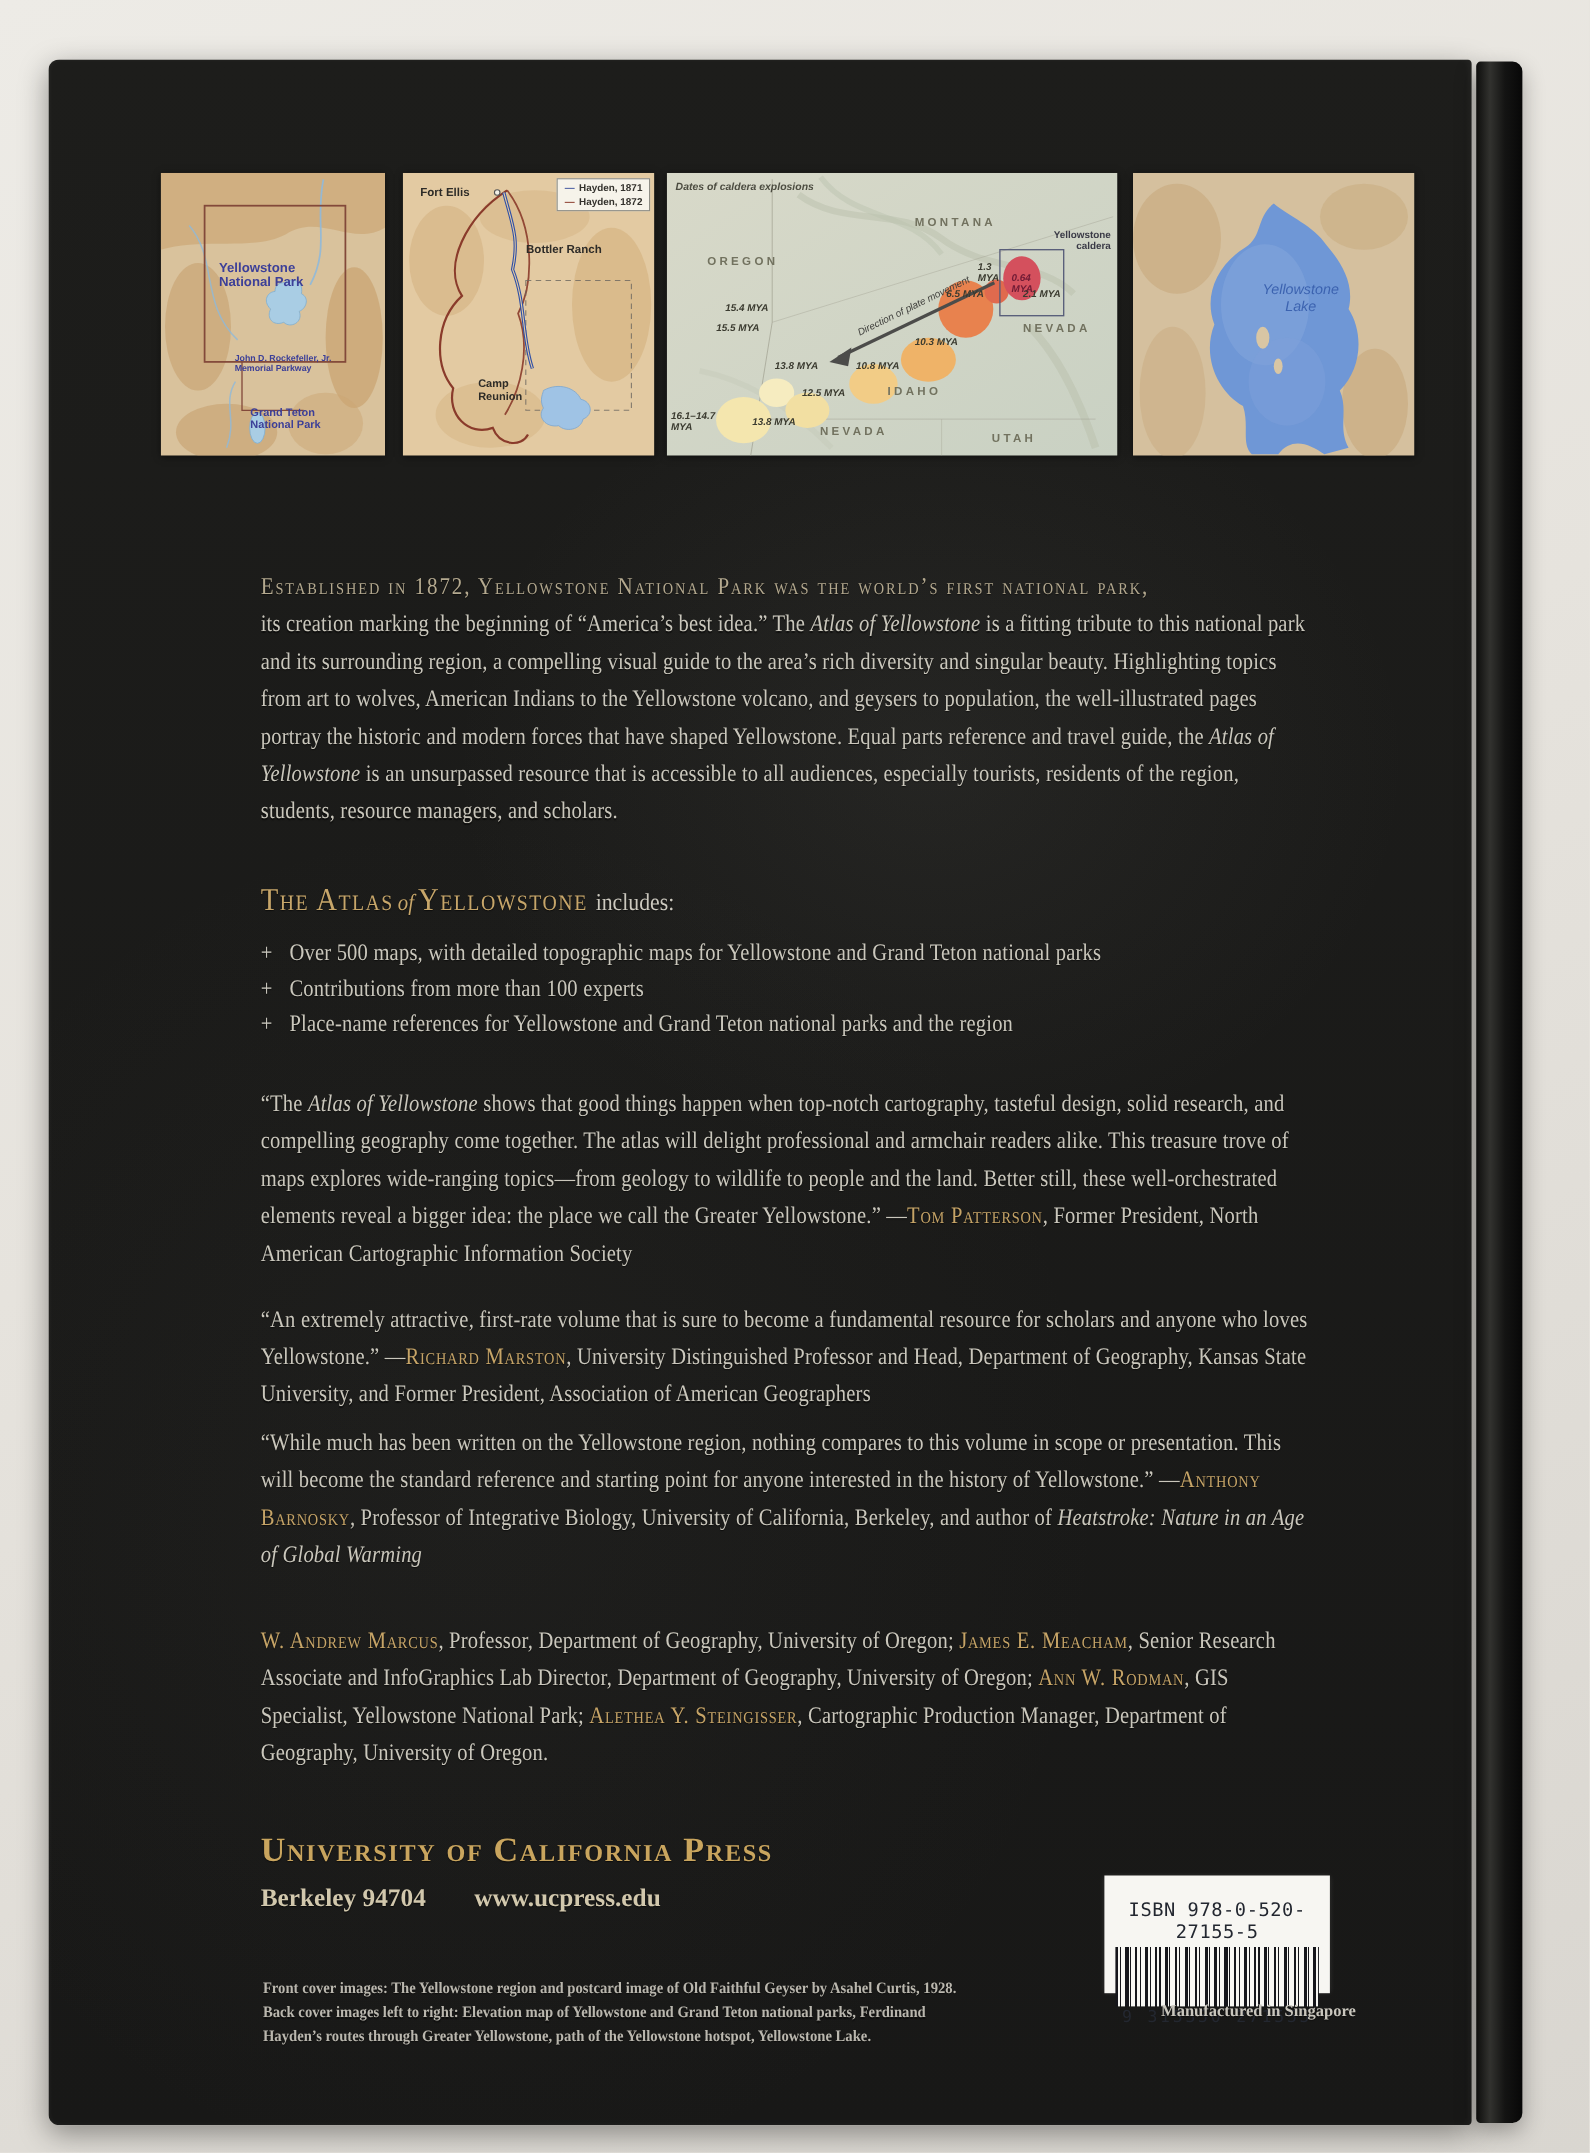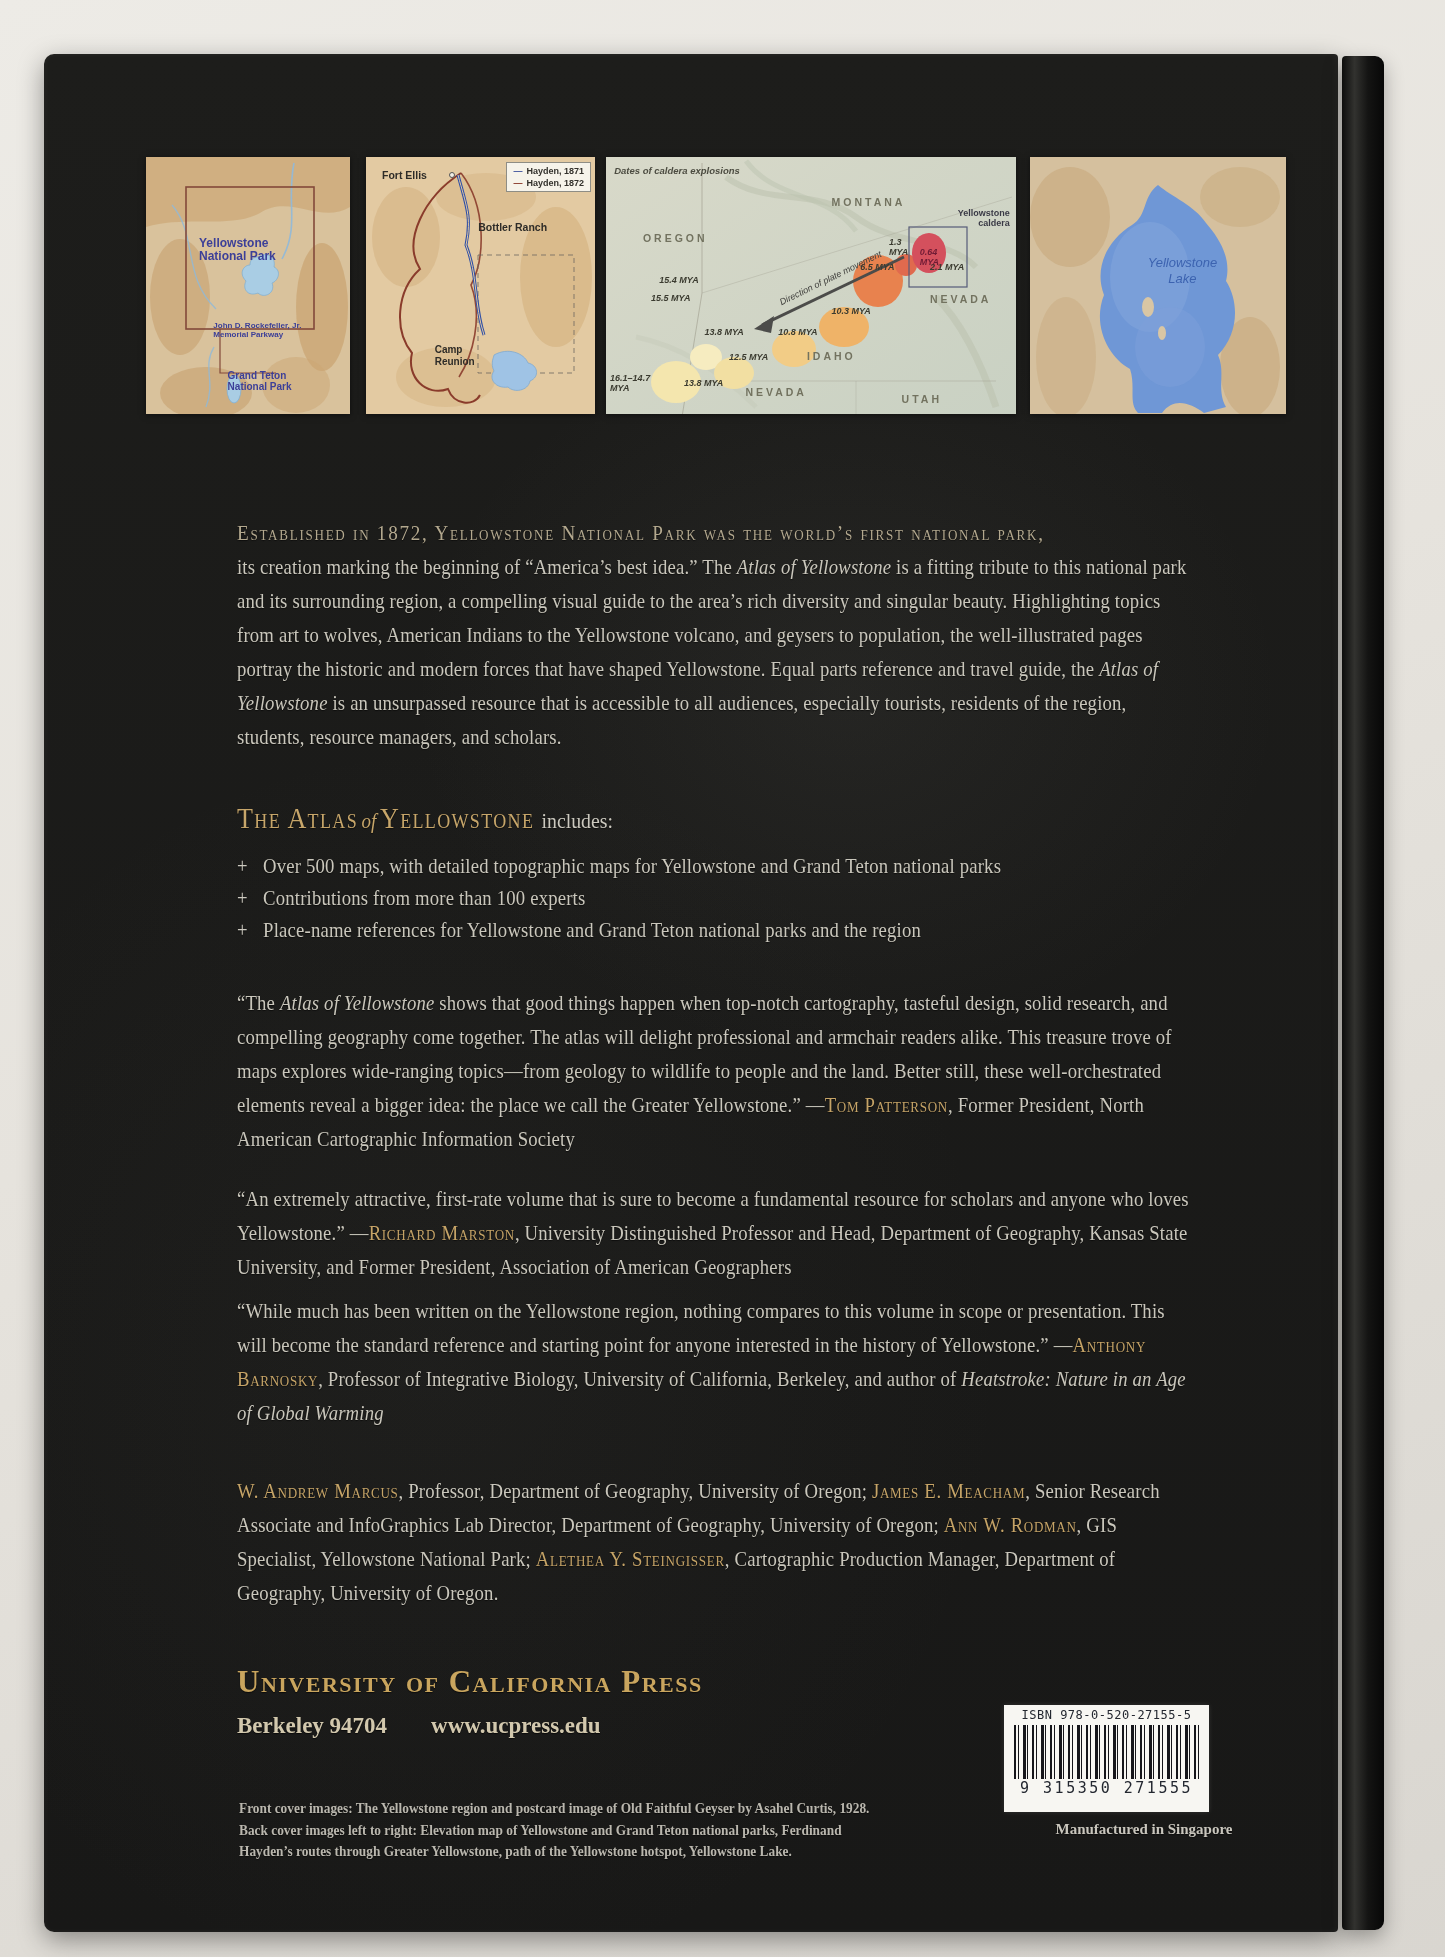--- a/index.html
+++ b/index.html
@@ -79,22 +79,22 @@
   .pub-line{position:absolute;left:193px;top:1659px;font-size:23px;color:#d2c8ad;font-weight:700;
         text-shadow:0 1px 1px rgba(0,0,0,0.6);}
   .pub-addr{margin-right:44px;}
   .credits{position:absolute;left:195px;top:1744px;width:720px;transform:scaleX(0.92);transform-origin:0 0;
         font-size:14.5px;line-height:21.5px;color:#bab7ae;font-weight:600;white-space:pre-line;
         text-shadow:0 1px 1px rgba(0,0,0,0.5);}
 
   
   .barcode{position:absolute;left:960px;top:1651px;width:205px;height:107px;background:#f7f6f2;
         text-align:center;box-shadow:0 0 5px rgba(255,255,255,0.12);}
-  .isbn-text{font-family:"DejaVu Sans Mono","Liberation Mono",monospace;font-size:12px;
-        letter-spacing:0.5px;color:#232730;padding-top:3px;}
+  .isbn-text{font-family:"DejaVu Sans Mono","Liberation Mono",monospace;font-size:17px;
+        letter-spacing:0.5px;color:#232730;padding-top:22px;}
   .bars{height:54px;margin:3px 10px 0;
         background:repeating-linear-gradient(90deg,
           #15151a 0 2px,#f7f6f2 2px 4px,
           #15151a 4px 5px,#f7f6f2 5px 9px,
           #15151a 9px 12px,#f7f6f2 12px 13px,
           #15151a 13px 14px,#f7f6f2 14px 18px);}
   .bc-number{font-family:"DejaVu Sans Mono","Liberation Mono",monospace;font-size:15px;
         letter-spacing:2.5px;color:#232730;}
   .manufactured{position:absolute;left:985px;top:1767px;width:230px;text-align:center;
         font-size:15px;color:#c9c6bd;font-weight:600;text-shadow:0 1px 1px rgba(0,0,0,0.5);}

